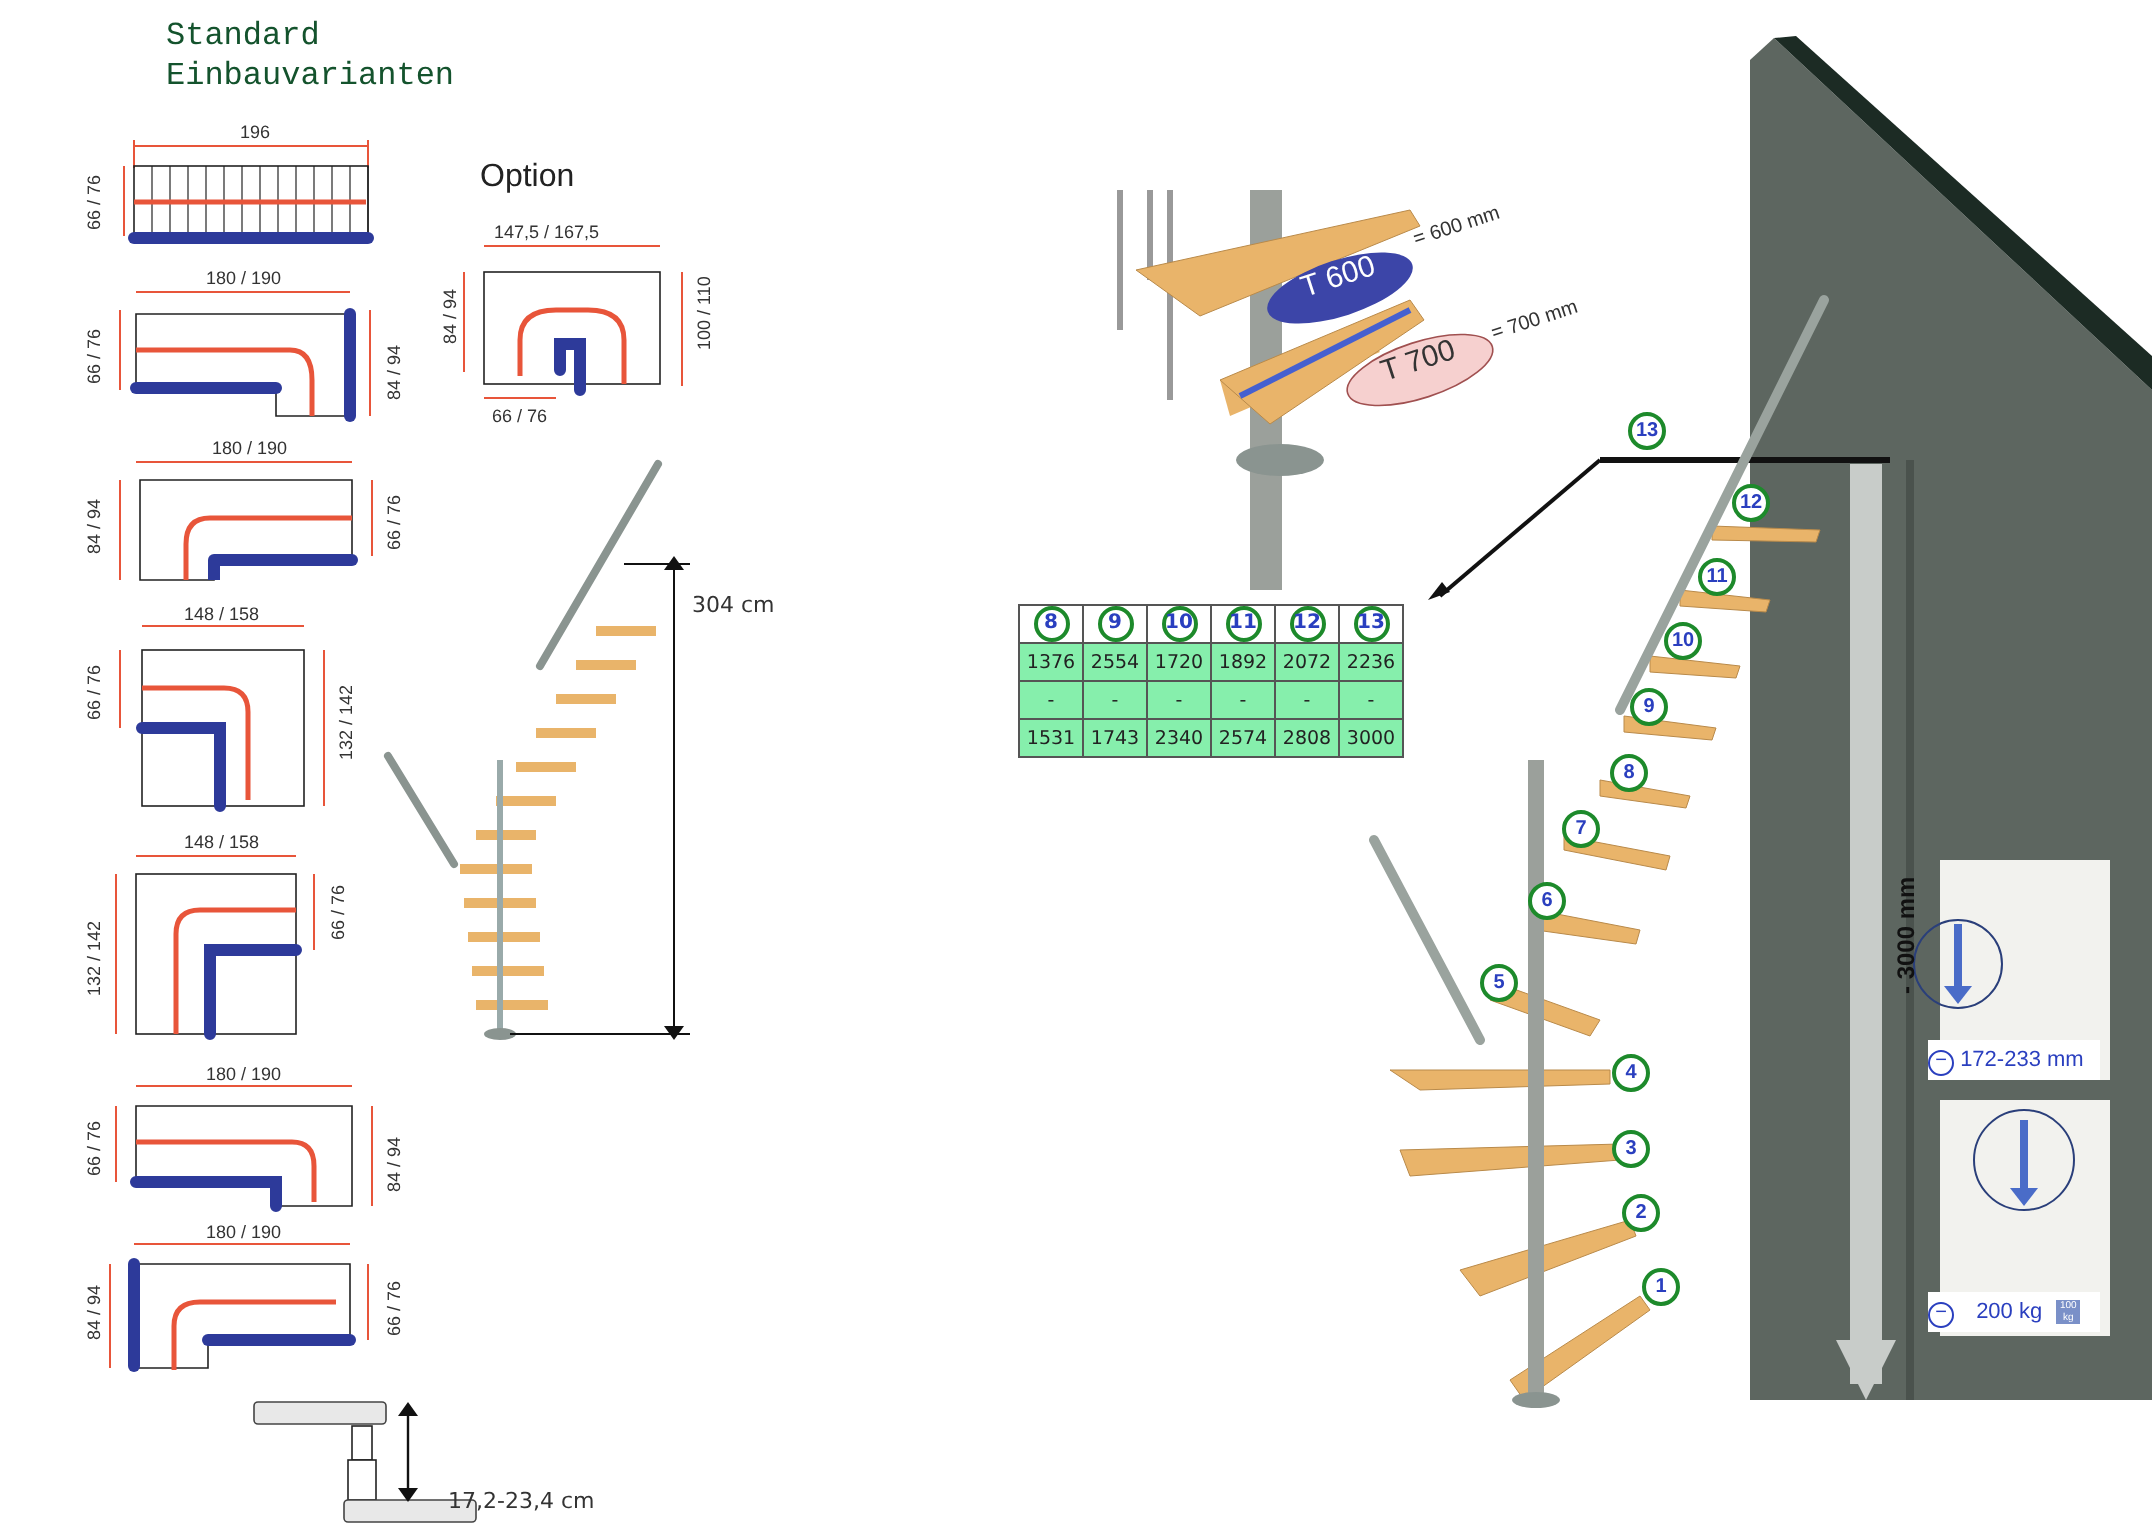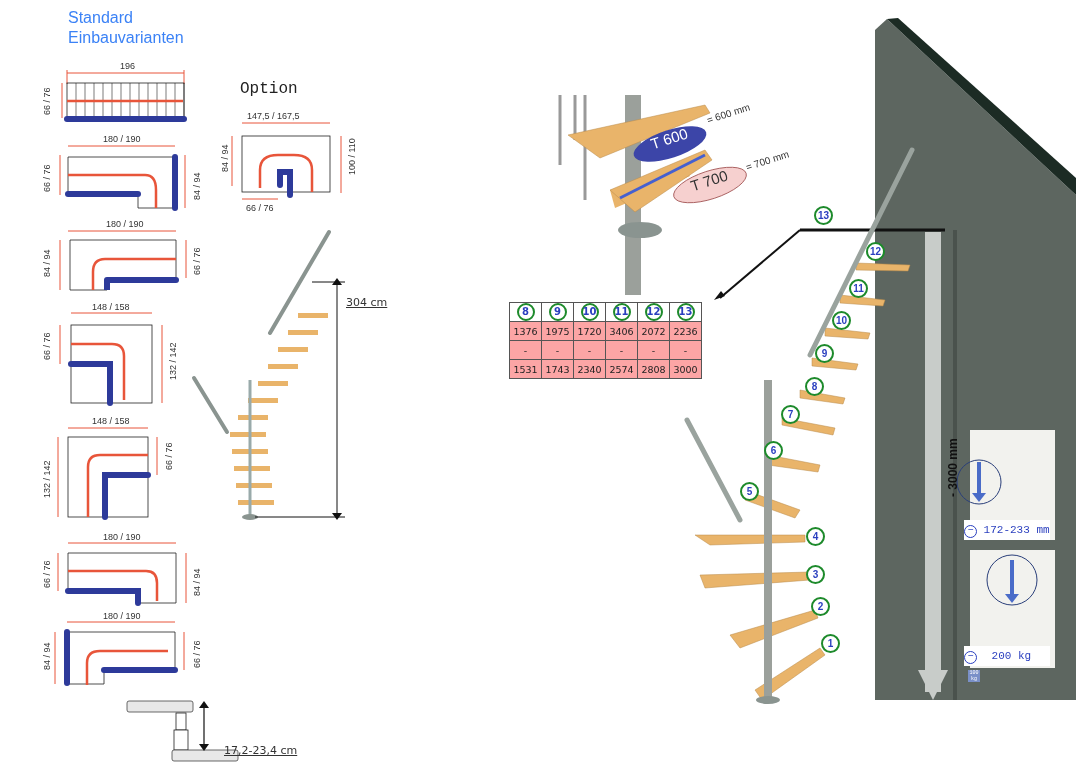--- a/index.html
+++ b/index.html
@@ -1,29 +1,29 @@
 <!DOCTYPE html>
 <html><head>
 <meta charset="utf-8">
 <style>
   html, body { margin:0; padding:0; background:#fff; }
   body { width:1076px; height:767px; position:relative; overflow:hidden; font-family:"Liberation Sans", sans-serif; color:#222; }
   .abs { position:absolute; }
-  .title { left:68px; top:8px; font-size:16px; line-height:20px; color:#3b82f6; font-family:Liberation Sans, sans-serif; }
-  .option-title { left:240px; top:80px; font-size:16px; color:#222; font-family:Liberation Mono, monospace; }
+  .title { left:83px; top:8px; font-size:16px; line-height:20px; color:#14532d; font-family:Liberation Mono, monospace; }
+  .option-title { left:240px; top:80px; font-size:16px; color:#222; font-family:Liberation Sans, sans-serif; }
   svg text { font-family:"Liberation Sans", sans-serif; }
   .dim { font-size:9px; fill:#333; }
-  .note { font-size:11px; color:#333; font-family:"DejaVu Sans", sans-serif;text-decoration:underline; }
+  .note { font-size:11px; color:#333; font-family:"DejaVu Sans", sans-serif; }
   table.riser { border-collapse:collapse; position:absolute; left:509px; top:302px; font-size:9.5px; font-family:"DejaVu Sans", sans-serif; }
   table.riser td, table.riser th { border:1px solid #555; width:31px; height:18px; text-align:center; padding:0; }
   table.riser th { background:#fff; }
-  table.riser td { background:#fca5a5; color:#222; }
+  table.riser td { background:#86efac; color:#222; }
   .badge { display:inline-block; width:14px; height:14px; border:2px solid #1d8a2b; border-radius:50%; color:#2a3fbf; font-weight:bold; font-size:10px; line-height:14px; text-align:center; background:#fff; }
   .step-badge { position:absolute; width:15px; height:15px; border:2px solid #1d8a2b; border-radius:50%; color:#2a3fbf; font-weight:bold; font-size:10px; line-height:15px; text-align:center; background:#fff; font-family:"Liberation Sans", sans-serif; }
-  .callout { position:absolute; background:#fff; font-size:11px; color:#2a3fbf; font-family:Liberation Mono, monospace; }
+  .callout { position:absolute; background:#fff; font-size:11px; color:#2a3fbf; font-family:Liberation Sans, sans-serif; }
 </style>
 </head>
 <body>
 
 <div class="abs title">
   <div>Standard</div>
   <div>Einbauvarianten</div>
 </div>
 <div class="abs option-title">Option</div>
 
@@ -259,23 +259,23 @@
         <th><span class="badge">9</span></th>
         <th><span class="badge">10</span></th>
         <th><span class="badge">11</span></th>
         <th><span class="badge">12</span></th>
         <th><span class="badge">13</span></th>
       </tr>
   </thead>
   <tbody id="riser-body">
       <tr>
         <td>1376</td>
-        <td>1975</td>
+        <td>2554</td>
         <td>1720</td>
-        <td>3406</td>
+        <td>1892</td>
         <td>2072</td>
         <td>2236</td>
       </tr>
       <tr>
         <td>-</td>
         <td>-</td>
         <td>-</td>
         <td>-</td>
         <td>-</td>
         <td>-</td>

